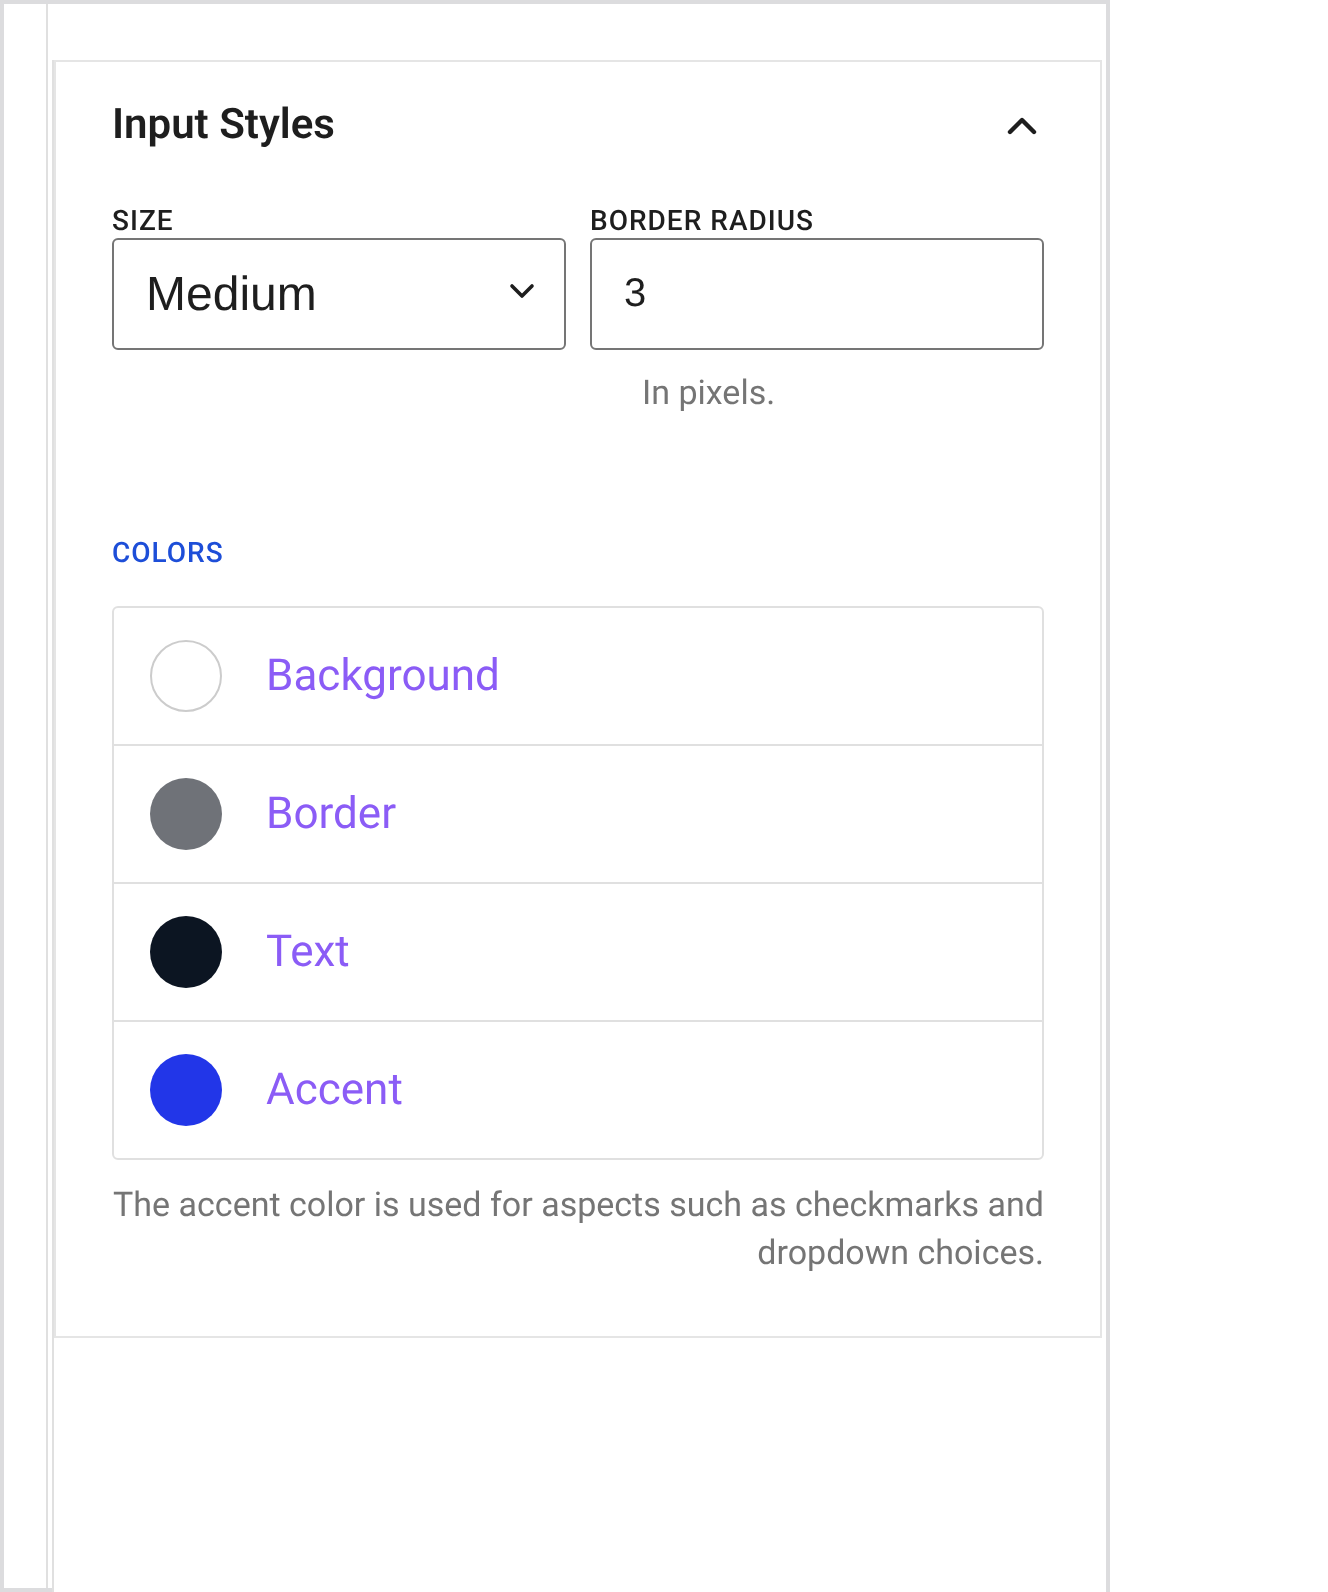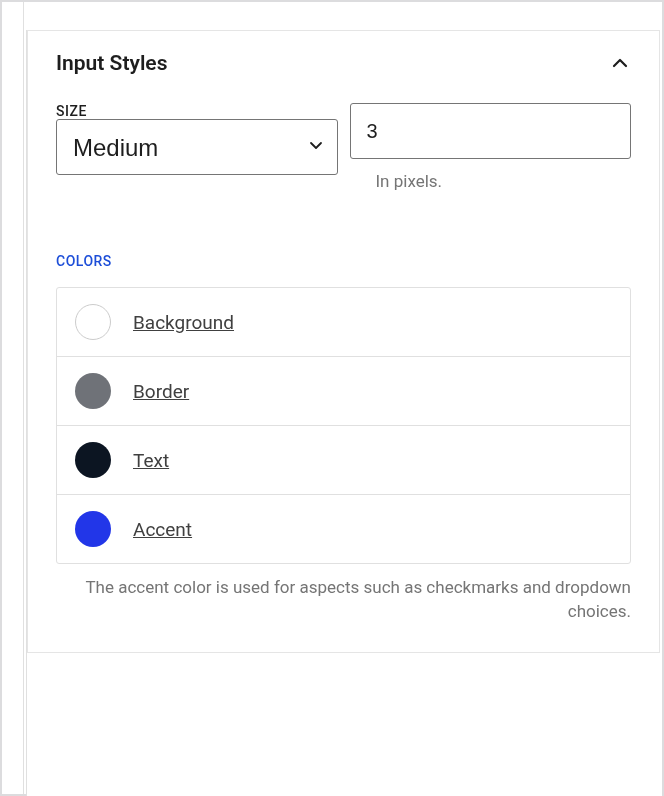--- a/index.html
+++ b/index.html
@@ -5,21 +5,21 @@
     * { box-sizing: border-box; margin: 0; padding: 0; }
     body {
       font-family: -apple-system, BlinkMacSystemFont, "Segoe UI", Roboto, sans-serif;
       background: #fff;
       width: 664px;
       height: 796px;
       position: relative;
     }
     .outer-frame {
       border: 2px solid #dcdcde;
-      width: 664px;
+      width: 555px;
       height: 796px;
       padding: 0;
     }
     .left-rail {
       position: absolute;
       left: 2px;
       top: 2px;
       bottom: 2px;
       width: 22px;
       border-right: 1px solid #e0e0e0;
@@ -143,23 +143,22 @@
       width: 36px;
       height: 36px;
       border-radius: 50%;
       margin-right: 22px;
       flex-shrink: 0;
     }
     .swatch-border {
       border: 1px solid #ccc;
     }
     .color-name {
-      font-size: 19px;
-      color: #404040;
-      text-decoration: underline;
+      font-size: 22px;
+      color: #8b5cf6;
     }
     .colors-help {
       font-size: 17px;
       color: #757575;
       margin-top: 12px;
       line-height: 1.4;
       text-align: right;
     }
   </style>
 </head>
@@ -186,20 +185,21 @@
                 <option>Medium</option>
               </select>
               <span class="select-chevron">
                 <svg width="16" height="16" viewBox="0 0 16 16" fill="none">
                   <path d="M3 6 L8 11 L13 6" stroke="#1e1e1e" stroke-width="1.8" fill="none" stroke-linecap="round" stroke-linejoin="round"></path>
                 </svg>
               </span>
             </div>
           </div>
           <div class="field">
+            <div class="field-label">BORDER RADIUS</div>
             <input type="text" class="text-input" value="3" style="">
             <div class="help-text">In pixels.</div>
           </div>
         </div>
 
         <div class="colors-label">COLORS</div>
         <div class="color-list">
           <div class="color-row">
             <div class="swatch swatch-border" style="background:#ffffff"></div>
             <div class="color-name">Background</div>

